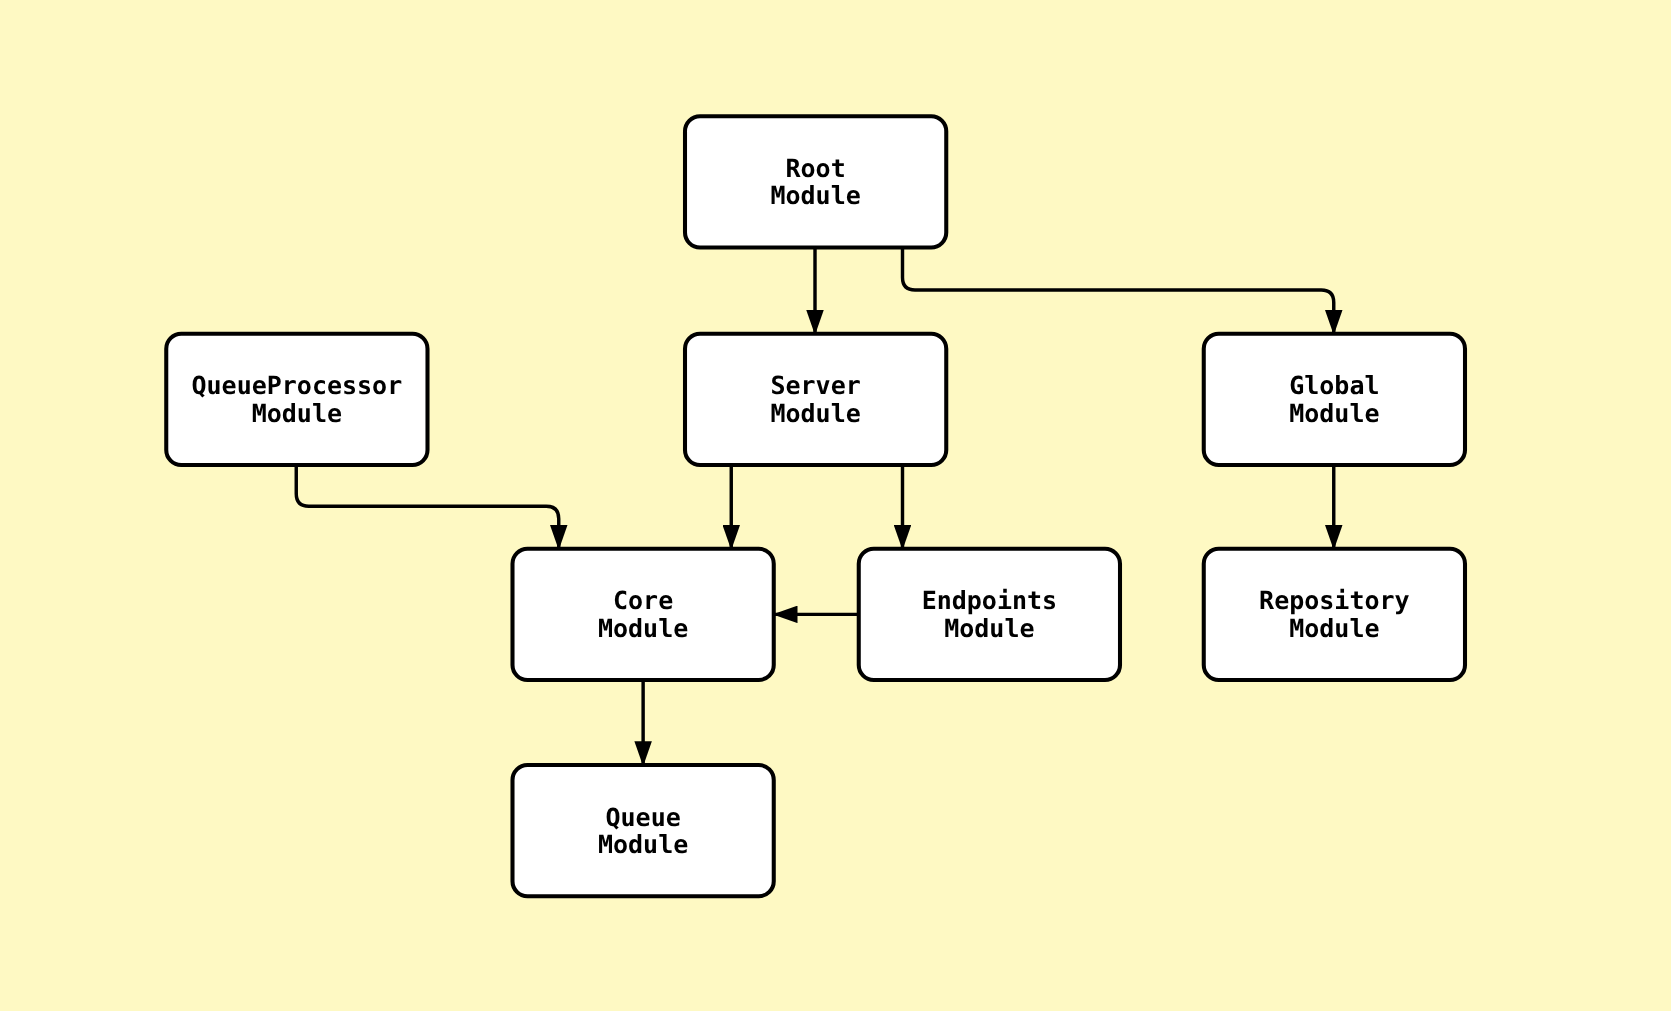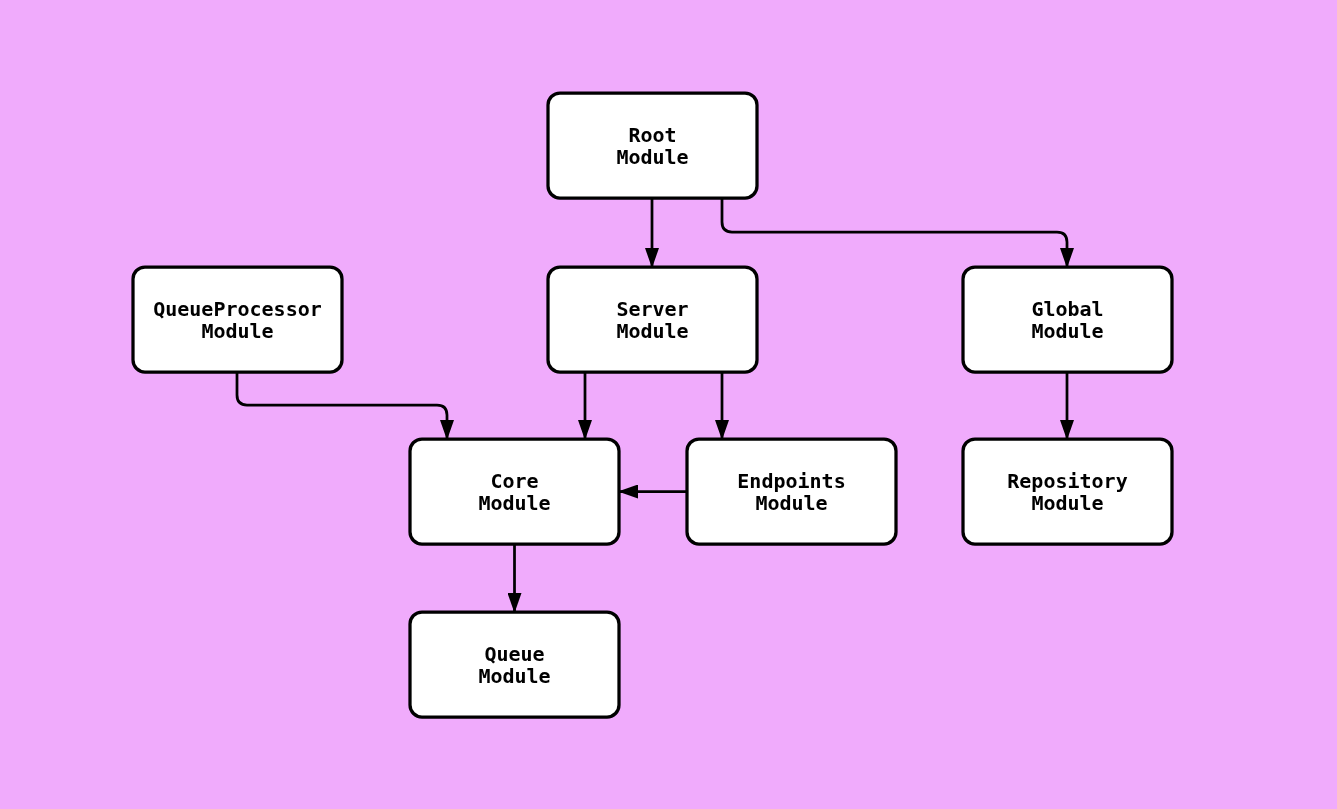--- a/index.html
+++ b/index.html
@@ -4,21 +4,21 @@
 <style>
   html, body {
     margin: 0;
     padding: 0;
     background: #ffffff;
   }
   #stage {
     position: relative;
     width: 1337px;
     height: 809px;
-    background: #f0abfc;
+    background: #fef9c3;
     overflow: hidden;
   }
   svg {
     display: block;
     width: 1337px;
     height: 809px;
   }
   .edge {
     fill: none;
     stroke: #000000;

